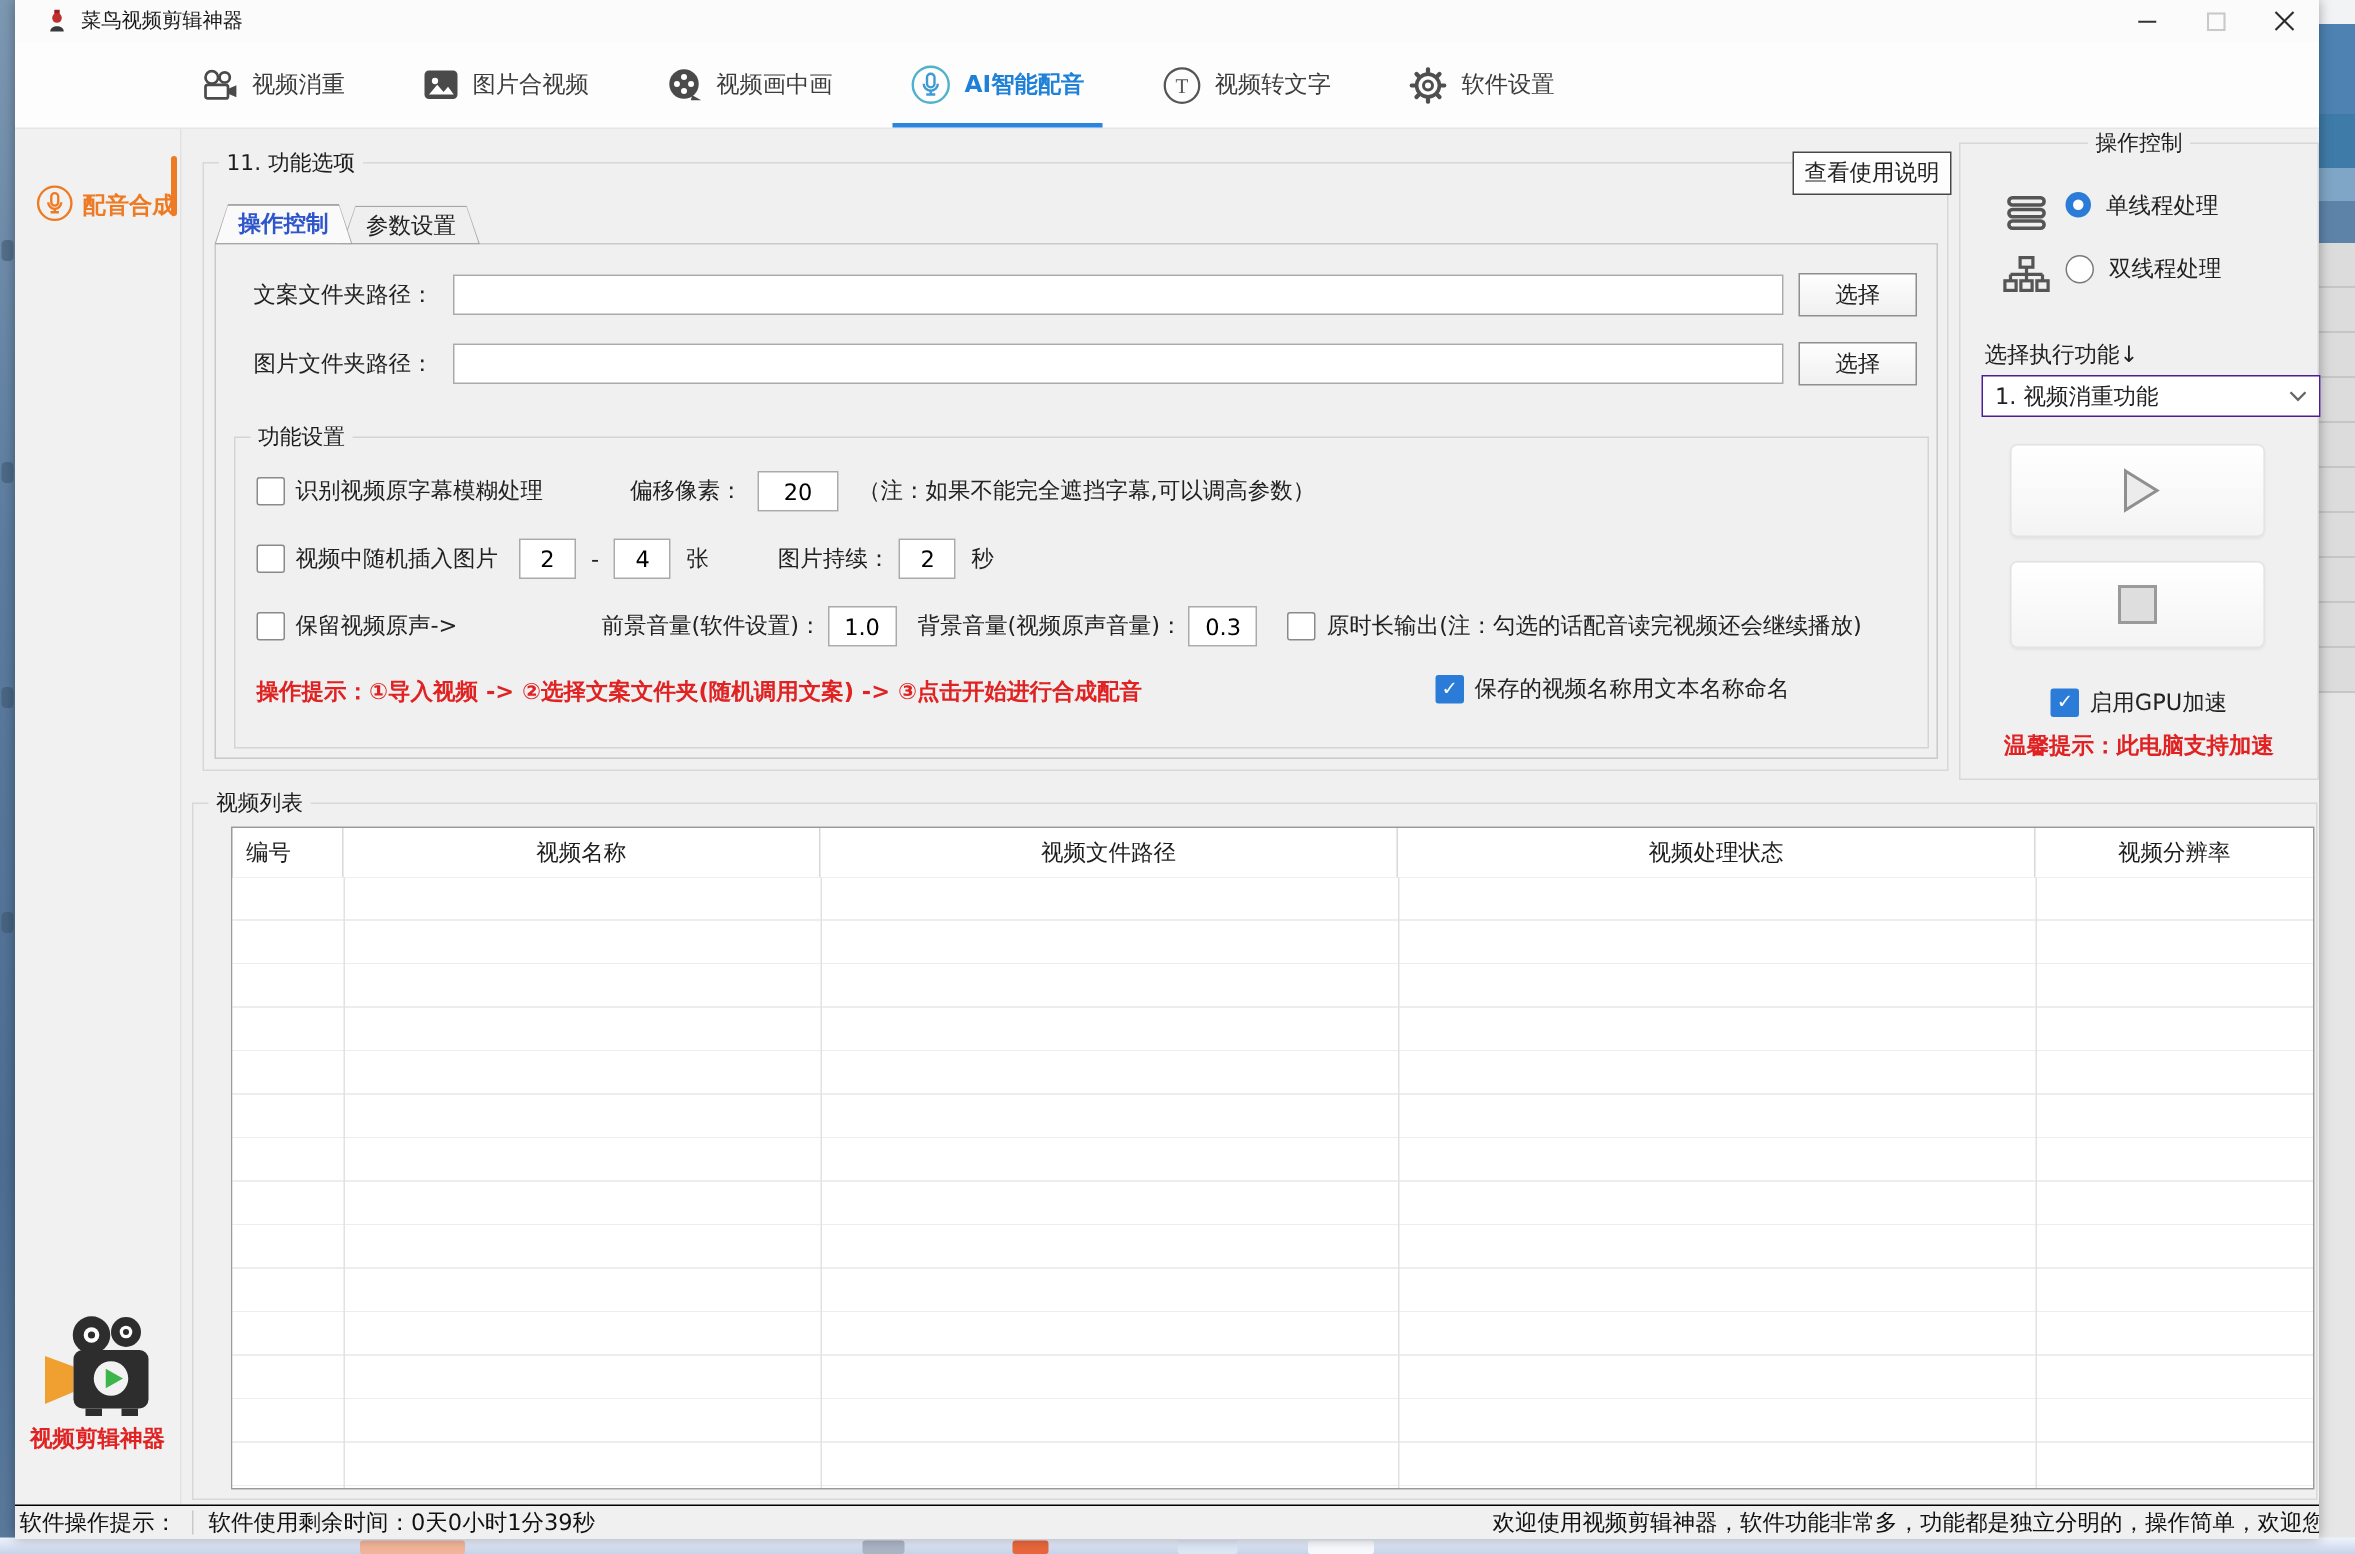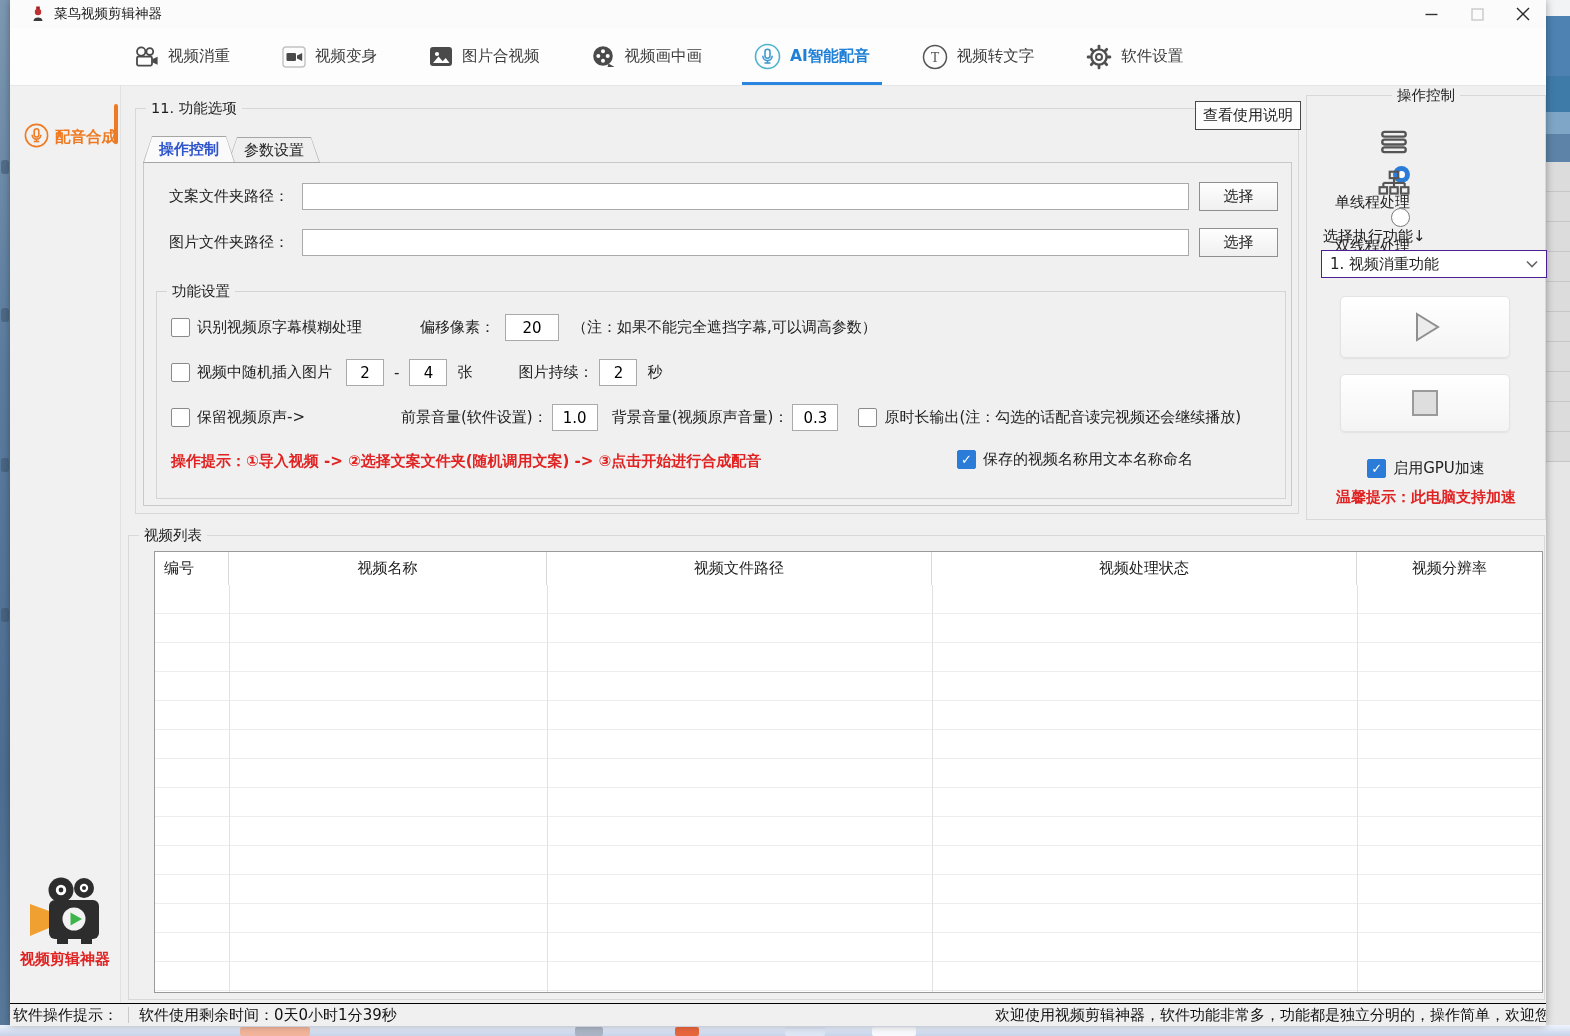--- a/index.html
+++ b/index.html
@@ -73,21 +73,21 @@
   .cb{width:17px;height:17px;border:1px solid #8a8a8a;background:#fff;display:inline-flex;align-items:center;justify-content:center;flex:none;border-radius:2px;}
   .cb.checked{background:#2b7cd8;border-color:#2b7cd8;}
   .cb.checked::after{content:"✓";color:#fff;font-size:13px;line-height:1;}
   .cblabel{margin-left:7px;font-size:15px;}
   .tip-text{color:#e02222;font-weight:bold;font-size:15px;}
   #save-name-row{position:absolute;left:800px;top:154px;display:flex;align-items:center;height:27px;}
 
   
   #ctrl-panel{left:1296px;top:95px;width:238px;height:423px;}
   #ctrl-panel .group-label{left:50%;transform:translateX(-50%);}
-  .thread-row{position:absolute;left:28px;display:flex;align-items:flex-end;gap:10px;height:34px;flex-direction:column;}
+  .thread-row{position:absolute;left:28px;display:flex;align-items:flex-start;gap:10px;height:34px;}
   .radio{width:17px;height:17px;border-radius:50%;border:1px solid #7a7a7a;background:#fff;flex:none;}
   .radio.selected{border:none;background:#2b7cd8;position:relative;}
   .radio.selected::after{content:"";position:absolute;left:5px;top:5px;width:7px;height:7px;border-radius:50%;background:#fff;}
   .tr-label{font-size:15px;}
   #select-label{position:absolute;left:16px;top:131px;font-size:15px;}
   #func-select{position:absolute;left:14px;top:154px;width:208px;height:26px;border:1px solid #4c1d95;background:#fff;
     display:flex;align-items:center;padding:0 8px;font-size:15px;}
   #func-select .chev{margin-left:auto;color:#555;}
   .big-btn{position:absolute;left:33px;width:168px;background:linear-gradient(#ffffff,#f4f4f4);border:1px solid #e3e3e3;
     border-radius:5px;display:flex;align-items:center;justify-content:center;box-shadow:0 1px 2px rgba(0,0,0,.06);}
@@ -181,30 +181,20 @@
               <circle cx="7.2" cy="5.6" r="4.2" fill="none" stroke="#4a4a4a" stroke-width="1.8"></circle>
               <circle cx="15.8" cy="5.6" r="3.4" fill="none" stroke="#4a4a4a" stroke-width="1.8"></circle>
               <rect x="3" y="10.6" width="15" height="9" rx="1.5" fill="none" stroke="#4a4a4a" stroke-width="1.8"></rect>
               <path d="M18.6 13l5-2.2v8l-5-2.2z" fill="#4a4a4a"></path>
             </svg>
           </span>
         <span class="nlabel">视频消重</span>
       </div>
       <div class="nav-item">
         <span>
-            <svg width="24" height="22" viewBox="0 0 24 22">
-              <rect x="1" y="1" width="22" height="20" rx="3" fill="none" stroke="#c2c2c2" stroke-width="1.4"></rect>
-              <rect x="4.5" y="7" width="9.5" height="8" rx="1.2" fill="#4a4a4a"></rect>
-              <path d="M15 9.6l5.2-2.6v8l-5.2-2.6z" fill="#4a4a4a"></path>
-            </svg>
-          </span>
-        <span class="nlabel">视频变身</span>
-      </div>
-      <div class="nav-item">
-        <span>
             <svg width="24" height="21" viewBox="0 0 24 21">
               <rect x="1" y="1" width="22" height="19" rx="3" fill="#4a4a4a"></rect>
               <circle cx="8" cy="8" r="2.1" fill="#fff"></circle>
               <path d="M4 17l5.5-6.5 4.2 4.8 3-3.4 3.8 5.1z" fill="#fff"></path>
             </svg>
           </span>
         <span class="nlabel">图片合视频</span>
       </div>
       <div class="nav-item">
         <span>

